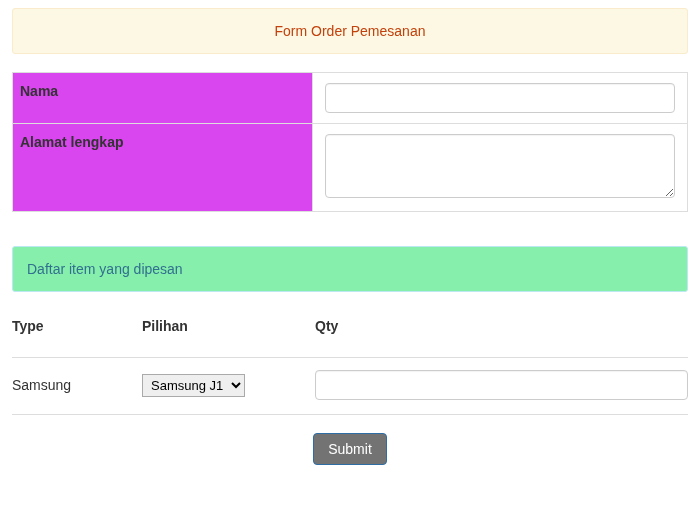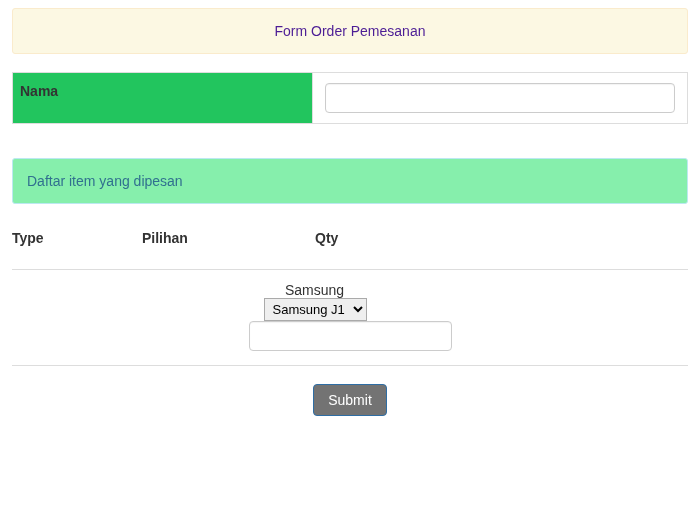--- a/index.html
+++ b/index.html
@@ -8,21 +8,21 @@
       font-size: 14px;
       color: #333;
       background: #fff;
       width: 700px;
       padding: 8px 12px;
     }
     .panel-warning {
       background: #fcf8e3;
       border: 1px solid #faebcc;
       border-radius: 3px;
-      color: #4c1d95;
+      color: #c2410c;
       text-align: center;
       padding: 14px;
       margin-bottom: 18px;
     }
     .panel-info {
       background: #86efac;
       border: 1px solid #bce8f1;
       border-radius: 3px;
       color: #31708f;
       text-align: left;
@@ -35,21 +35,21 @@
       border-collapse: collapse;
       border: 1px solid #ddd;
     }
     .form-table td {
       border: 1px solid #ddd;
       padding: 10px 12px;
       vertical-align: top;
     }
     .form-table td.label-cell {
       width: 300px;
-      background: #22c55e;
+      background: #d946ef;
       font-weight: bold;
       color: #333;
       padding-left: 7px;
     }
     .form-table td.input-cell {
       background: #fff;
     }
     .form-control {
       width: 100%;
       padding: 6px 10px;
@@ -73,21 +73,20 @@
     .item-header .col {
       font-weight: bold;
       color: #333;
     }
     .item-row {
       display: flex;
       align-items: center;
       padding-bottom: 14px;
       border-bottom: 1px solid #ddd;
       margin-bottom: 18px;
-      flex-direction: column;
     }
     .col-type { width: 130px; }
     .col-pilihan { width: 173px; }
     .col-qty { flex: 1; }
     .item-row select {
       padding: 2px 4px;
       border: 1px solid #aaa;
       background: #efefef;
       font-size: 13px;
     }
@@ -112,20 +111,26 @@
 </div>
 
 <table class="form-table">
   <tbody>
       <tr>
     <td class="label-cell">Nama</td>
     <td class="input-cell">
       <input type="text" class="form-control" value="" style="">
     </td>
   </tr>
+  <tr>
+    <td class="label-cell">Alamat lengkap</td>
+    <td class="input-cell">
+      <textarea class="form-control" style=""></textarea>
+    </td>
+  </tr>
 </tbody>
   </table>
 
 <div class="panel-info">
   <span>Daftar item yang dipesan</span>
 </div>
 
 <div class="item-header">
   <div class="col col-type">Type</div>
   <div class="col col-pilihan">Pilihan</div>

